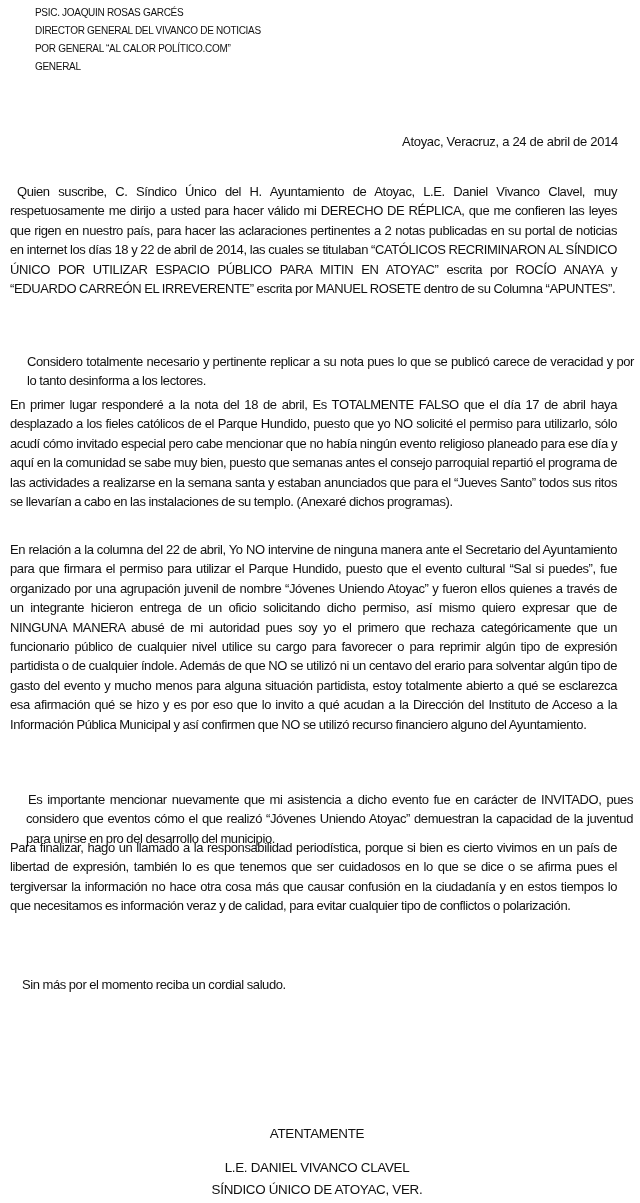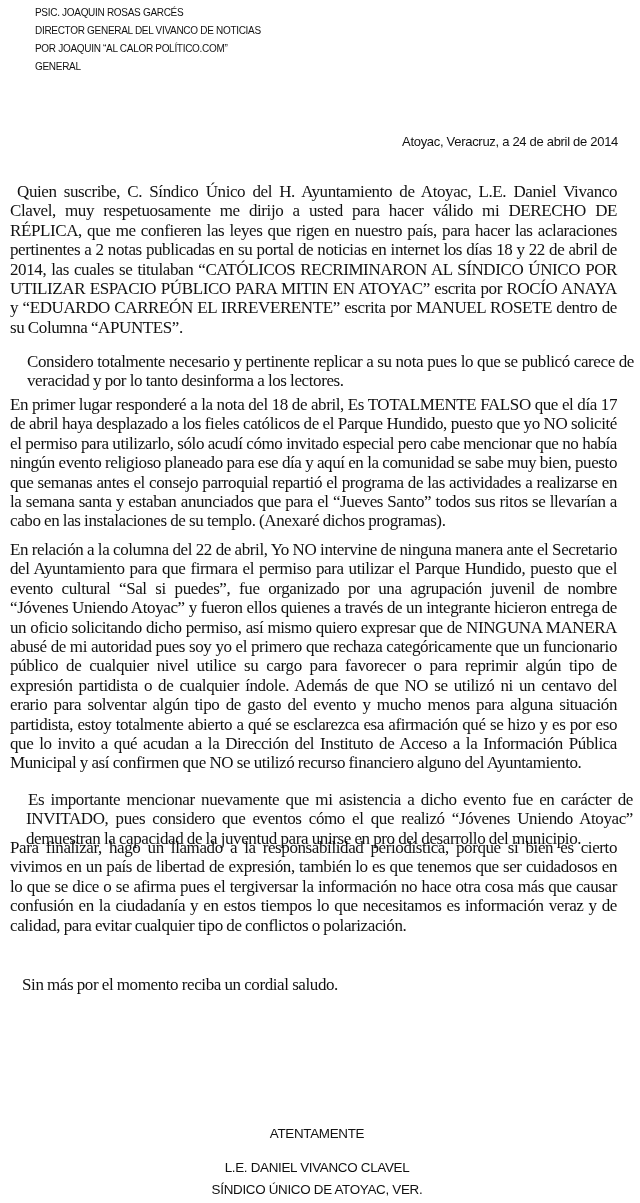--- a/index.html
+++ b/index.html
@@ -26,26 +26,25 @@
       right: 22px;
       top: 134px;
       font-size: 13px;
       letter-spacing: -0.3px;
       white-space: nowrap;
     }
     .para {
       position: absolute;
       left: 10px;
       width: 607px;
-      font-size: 17px;
+      font-size: 13px;
       line-height: 19.4px;
       text-align: justify;
       letter-spacing: -0.4px;
       word-spacing: -0.3px;
-      font-family: Liberation Serif, serif;
     }
     .p1 { top: 182px; text-indent: 7px; }
     .p2 { top: 335px; }
     .p3 { top: 395px; }
     .p4 { top: 540px; }
     .p5 { top: 774px; text-indent: 2px; }
     .p6 { top: 838px; }
     .p7 { top: 963px; }
     .closing {
       position: absolute;
@@ -59,21 +58,21 @@
     .c1 { top: 1126px; left: -3px; }
     .c2 { top: 1160px; left: -3px; }
     .c3 { top: 1182px; left: -3px; }
   </style>
 </head>
 <body>
 
 <div class="addressee">
   <div>PSIC. JOAQUIN ROSAS GARCÉS</div>
   <div>DIRECTOR GENERAL DEL VIVANCO DE NOTICIAS</div>
-  <div>POR JOAQUIN “AL CALOR POLÍTICO.COM”</div>
+  <div>POR GENERAL “AL CALOR POLÍTICO.COM”</div>
   <div>GENERAL</div>
 </div>
 
 <div class="date">Atoyac, Veracruz, a 24 de abril de 2014</div>
 
 <p class="para p1" style="margin:0">Quien suscribe, C. Síndico Único del H. Ayuntamiento de Atoyac, L.E. Daniel Vivanco Clavel, muy respetuosamente me dirijo a usted para hacer válido mi DERECHO DE RÉPLICA, que me confieren las leyes que rigen en nuestro país, para hacer las aclaraciones pertinentes a 2 notas publicadas en su portal de noticias en internet los días 18 y 22 de abril de 2014, las cuales se titulaban “CATÓLICOS RECRIMINARON AL SÍNDICO ÚNICO POR UTILIZAR ESPACIO PÚBLICO PARA MITIN EN ATOYAC” escrita por ROCÍO ANAYA y “EDUARDO CARREÓN EL IRREVERENTE” escrita por MANUEL ROSETE dentro de su Columna “APUNTES”.</p>
 <p class="para p2" style="margin:17px">Considero totalmente necesario y pertinente replicar a su nota pues lo que se publicó carece de veracidad y por lo tanto desinforma a los lectores.</p>
 <p class="para p3" style="margin:0">En primer lugar responderé a la nota del 18 de abril, Es TOTALMENTE FALSO que el día 17 de abril haya desplazado a los fieles católicos de el Parque Hundido, puesto que yo NO solicité el permiso para utilizarlo, sólo acudí cómo invitado especial pero cabe mencionar que no había ningún evento religioso planeado para ese día y aquí en la comunidad se sabe muy bien, puesto que semanas antes el consejo parroquial repartió el programa de las actividades a realizarse en la semana santa y estaban anunciados que para el “Jueves Santo” todos sus ritos se  llevarían a cabo en las instalaciones de su templo. (Anexaré dichos programas).</p>
 <p class="para p4" style="margin:0">En relación a la columna del 22 de abril, Yo NO intervine de ninguna manera ante el Secretario del Ayuntamiento para que firmara el permiso para utilizar el Parque Hundido, puesto que el evento cultural “Sal si puedes”, fue organizado por una agrupación juvenil de nombre “Jóvenes Uniendo Atoyac” y fueron ellos quienes a través de un integrante hicieron entrega de un oficio solicitando dicho permiso, así mismo quiero expresar que de NINGUNA MANERA abusé de mi autoridad pues soy yo el primero que rechaza categóricamente que un funcionario público de cualquier nivel utilice su cargo para favorecer o para reprimir algún tipo de expresión partidista o de cualquier índole. Además de que NO se utilizó ni un centavo del erario para solventar algún tipo de gasto del evento y mucho menos para alguna situación partidista, estoy totalmente abierto a qué se esclarezca esa afirmación qué se hizo y es por eso que lo invito a qué acudan a la Dirección del Instituto de Acceso a la Información Pública Municipal y así confirmen que NO se utilizó recurso financiero alguno del Ayuntamiento.</p>
 <p class="para p5" style="margin:16px">Es importante mencionar nuevamente que mi asistencia a dicho evento fue en carácter de INVITADO, pues considero que eventos cómo el que realizó “Jóvenes Uniendo Atoyac” demuestran la capacidad de la juventud para unirse en pro del desarrollo del municipio.</p>

